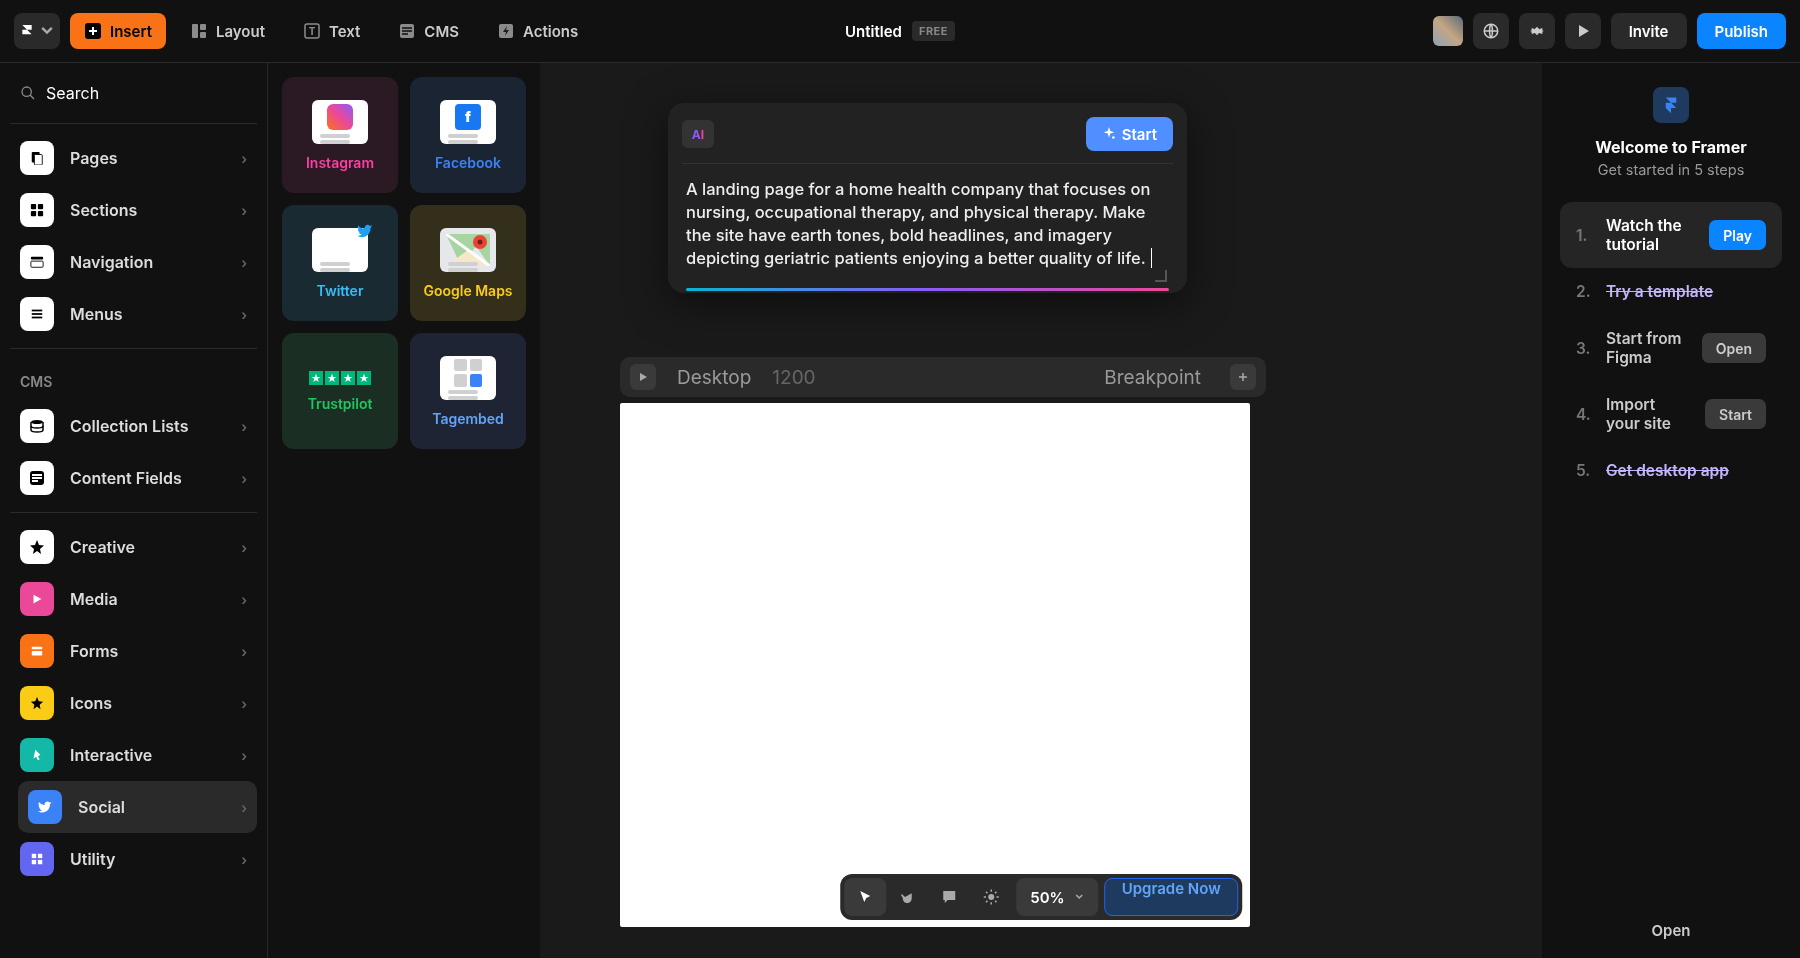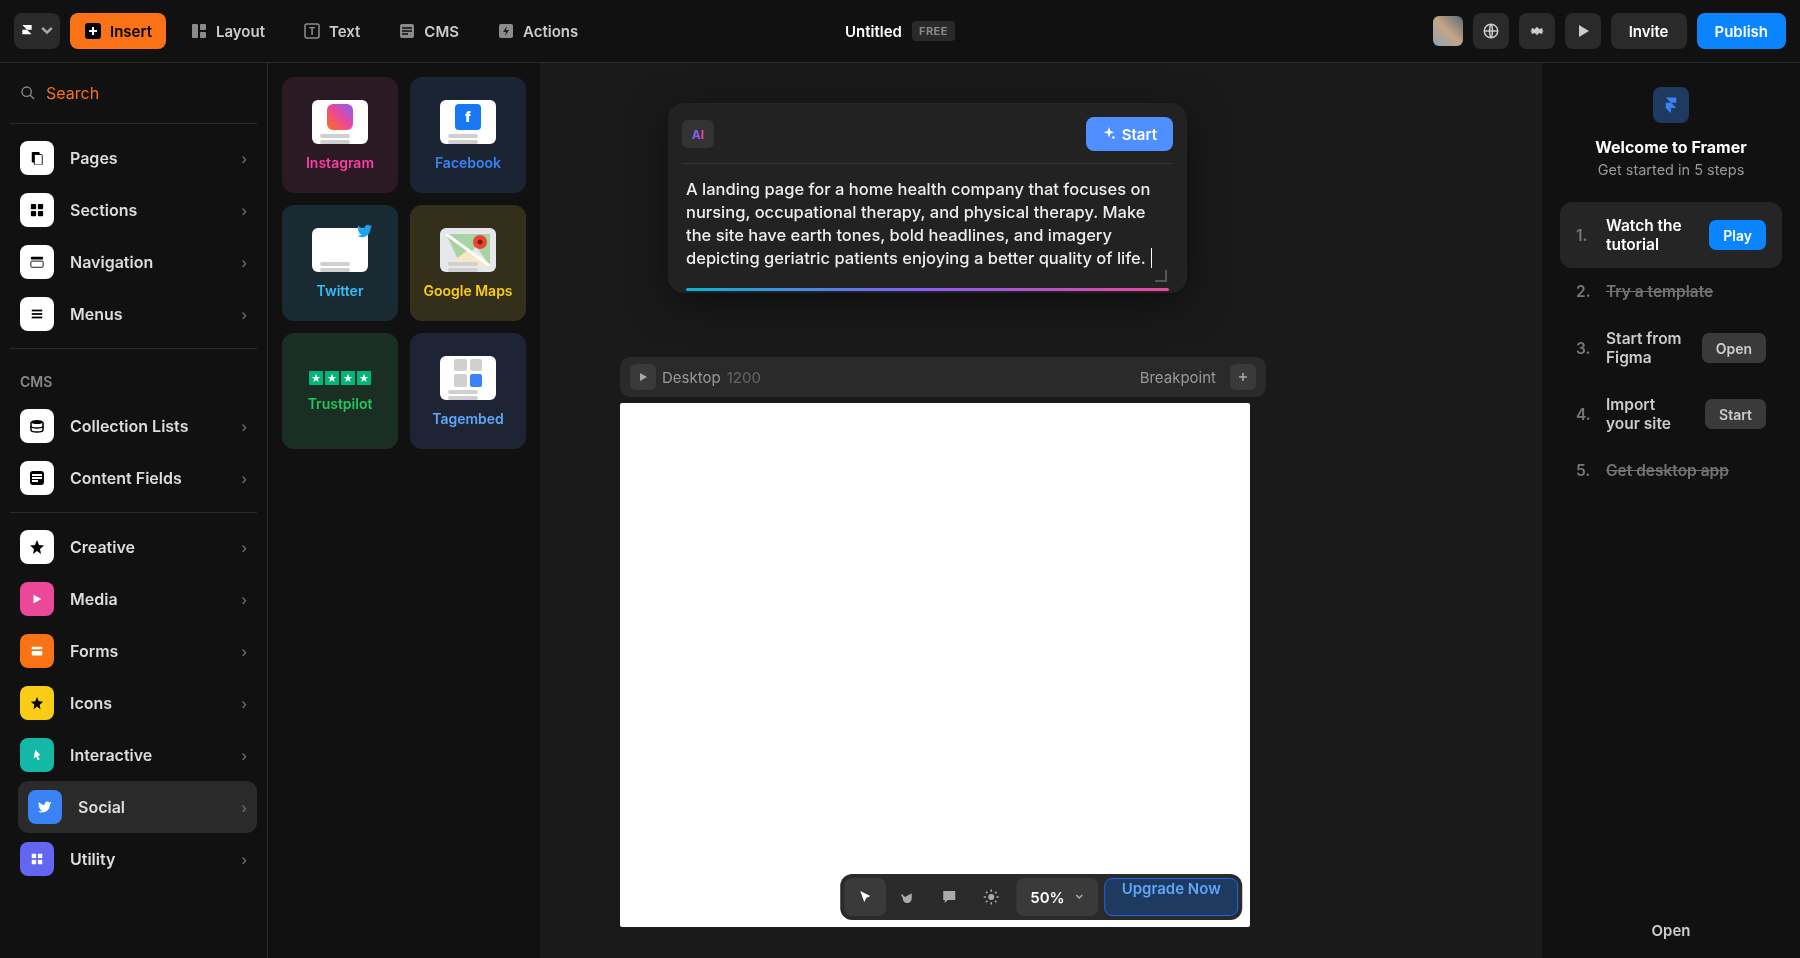--- a/index.html
+++ b/index.html
@@ -16,21 +16,21 @@
 .topbar-center { position: absolute; left: 50%; transform: translateX(-50%); display: flex; align-items: center; gap: 10px; font-size: 15px; font-weight: 600; }
 .free-badge { font-size: 11px; font-weight: 700; color: #888; background: #2a2a2a; padding: 3px 7px; border-radius: 4px; letter-spacing: .5px; }
 .topbar-right { margin-left: auto; display: flex; align-items: center; gap: 10px; }
 .icon-btn { width: 36px; height: 36px; background: #2a2a2a; border-radius: 8px; display: flex; align-items: center; justify-content: center; cursor: pointer; }
 .avatar { width: 30px; height: 30px; border-radius: 6px; background: linear-gradient(135deg,#7aa,#abc); background-image: linear-gradient(45deg,#8ca3b8 0%,#c4a584 50%,#5a6b7a 100%); }
 .invite-btn { height: 36px; padding: 0 18px; background: #2a2a2a; border-radius: 8px; font-size: 15px; font-weight: 600; display: flex; align-items: center; }
 .publish-btn { height: 36px; padding: 0 18px; background: #0a84ff; border-radius: 8px; font-size: 15px; font-weight: 600; display: flex; align-items: center; }
 
 .main { display: flex; height: calc(100% - 63px); }
 .sidebar { width: 268px; border-right: 1px solid #2a2a2a; padding: 12px 10px 0; overflow-y: auto; }
-.search { display: flex; align-items: center; gap: 10px; padding: 8px 10px; color: #f97316; font-size: 16px; margin-bottom: 12px; }
+.search { display: flex; align-items: center; gap: 10px; padding: 8px 10px; color: #ffffff; font-size: 16px; margin-bottom: 12px; }
 .section-title { font-size: 14px; font-weight: 600; color: #888; padding: 16px 10px 10px; }
 .hr { height: 1px; background: #2a2a2a; margin: 8px 0; }
 .nav-item { height: 52px; padding: 0 10px; display: flex; align-items: center; gap: 16px; border-radius: 10px; cursor: pointer; font-size: 16px; font-weight: 600; color: #ddd; }
 .nav-item.active { background: #2a2a2a; margin-left: 8px; }
 .nav-icon { width: 34px; height: 34px; border-radius: 8px; display: flex; align-items: center; justify-content: center; font-size: 16px; color:#000; }
 .nav-icon.white { background: #fff; }
 .nav-icon.pink { background: #ec4899; }
 .nav-icon.orange { background: #f97316; }
 .nav-icon.yellow { background: #facc15; }
 .nav-icon.teal { background: #14b8a6; }
@@ -62,41 +62,41 @@
 .ai-box { position: absolute; left: 128px; top: 40px; width: 519px; background: #222; border-radius: 16px; padding: 14px 14px 0; box-shadow: 0 10px 40px rgba(0,0,0,.5); }
 .ai-header { display: flex; align-items: center; justify-content: space-between; padding-bottom: 12px; border-bottom: 1px solid #333; }
 .ai-badge { width: 32px; height: 28px; background: #333; border-radius: 6px; display:flex;align-items:center;justify-content:center;font-size:12px;font-weight:700;}
 .ai-badge span:first-child{color:#8b5cf6;}
 .ai-badge span:last-child{color:#ec4899;}
 .start-btn { height: 34px; padding: 0 16px; background: #4f8fff; border-radius: 8px; display:flex;align-items:center;gap:6px;font-size:15px;font-weight:600; }
 .ai-text { padding: 14px 4px 18px; font-size: 16.5px; line-height: 1.4; color: #eee; font-weight: 500; position:relative;}
 .ai-text::after{content:'';position:absolute;right:6px;bottom:6px;width:10px;height:10px;border-right:2px solid #555;border-bottom:2px solid #555;}
 .ai-underline { height: 3px; background: linear-gradient(90deg,#06b6d4,#8b5cf6,#ec4899); border-radius: 2px; margin: 0 4px 2px; }
 
-.bp-bar { position: absolute; left: 80px; top: 294px; width: 646px; height: 40px; background: #2a2a2a; border-radius: 10px; display:flex;align-items:center;padding:0 10px;gap:6px;font-size:15px;color:#999; }
+.bp-bar { position: absolute; left: 80px; top: 294px; width: 646px; height: 40px; background: #2a2a2a; border-radius: 10px; display:flex;align-items:center;padding:0 10px;gap:21px;font-size:19px;color:#999; }
 .bp-bar .play{width:26px;height:26px;background:#3a3a3a;border-radius:6px;display:flex;align-items:center;justify-content:center;}
 .bp-bar .breakpoint{margin-left:auto;}
 .bp-bar .plus{width:26px;height:26px;background:#3a3a3a;border-radius:6px;display:flex;align-items:center;justify-content:center;margin-left:8px;}
 .white-canvas { position: absolute; left: 80px; top: 340px; width: 630px; height: 524px; background: #fff; border-radius: 2px; }
 
 .toolbar { position: absolute; left: 50%; transform: translateX(-50%); bottom: 38px; height: 46px; background: #2a2a2a; border-radius: 12px; display:flex;align-items:center;padding:4px;gap:0; }
 .tool { width: 42px; height: 38px; border-radius: 8px; display:flex;align-items:center;justify-content:center;cursor:pointer;color:#aaa; }
 .tool.active { background: #3a3a3a; color:#fff; }
 .zoom { height: 38px; padding: 0 14px; background: #3a3a3a; border-radius: 8px; display:flex;align-items:center;gap:10px;font-size:15px;font-weight:600;margin-left:4px; }
 .upgrade { height: 38px; padding: 0 16px; background: #1e3a5f; border: 1px solid #2563eb; border-radius: 8px; font-size:15px;font-weight:600;color:#60a5fa;margin-left:6px; }
 
 .right-panel { width: 258px; padding: 24px 18px 0; position:relative; }
 .f-logo { width: 36px; height: 36px; background: #1e3a5f; border-radius: 8px; margin: 0 auto 14px; display:flex;align-items:center;justify-content:center; }
 .welcome { text-align:center; font-size:16px; font-weight:700; }
 .sub { text-align:center; font-size:14.5px; color:#999; margin-top:4px; margin-bottom:24px; }
 .step { display:flex; align-items:center; gap:14px; padding: 14px 16px; border-radius:12px; font-size:15.5px; font-weight:600; color:#ccc; }
 .step.active { background:#252525; color:#fff; }
 .step .num { color:#777; min-width:16px; }
 .step .label { flex:1; }
-.step .done { text-decoration: line-through; color:#737373; }
+.step .done { text-decoration: line-through; color:#c4b5fd; }
 .step-btn { height:30px; padding:0 14px; background:#3a3a3a; border-radius:7px; font-size:14px; font-weight:600; display:flex;align-items:center; }
 .step-btn.blue { background:#0a84ff; }
 .hide-btn { position:absolute; bottom:18px; left:0; right:0; text-align:center; font-size:15px; font-weight:600; color:#ccc; cursor:pointer; }
 
 svg { display:block; }
 </style>
 </head>
 <body>
 
 <div class="topbar">

